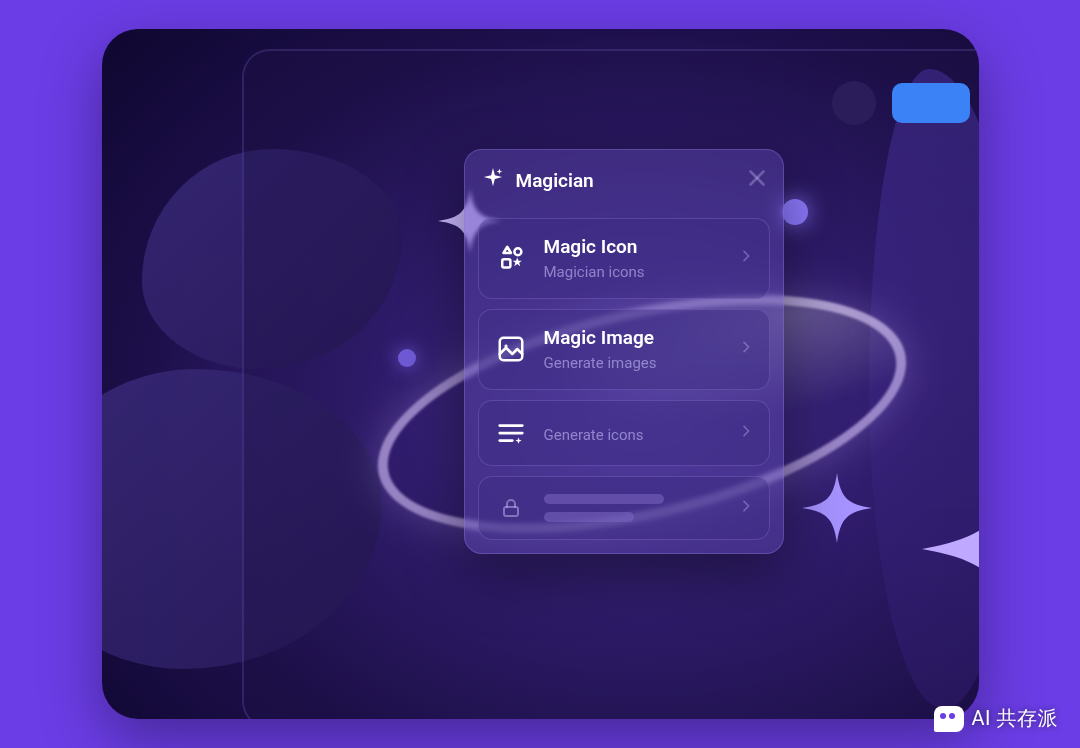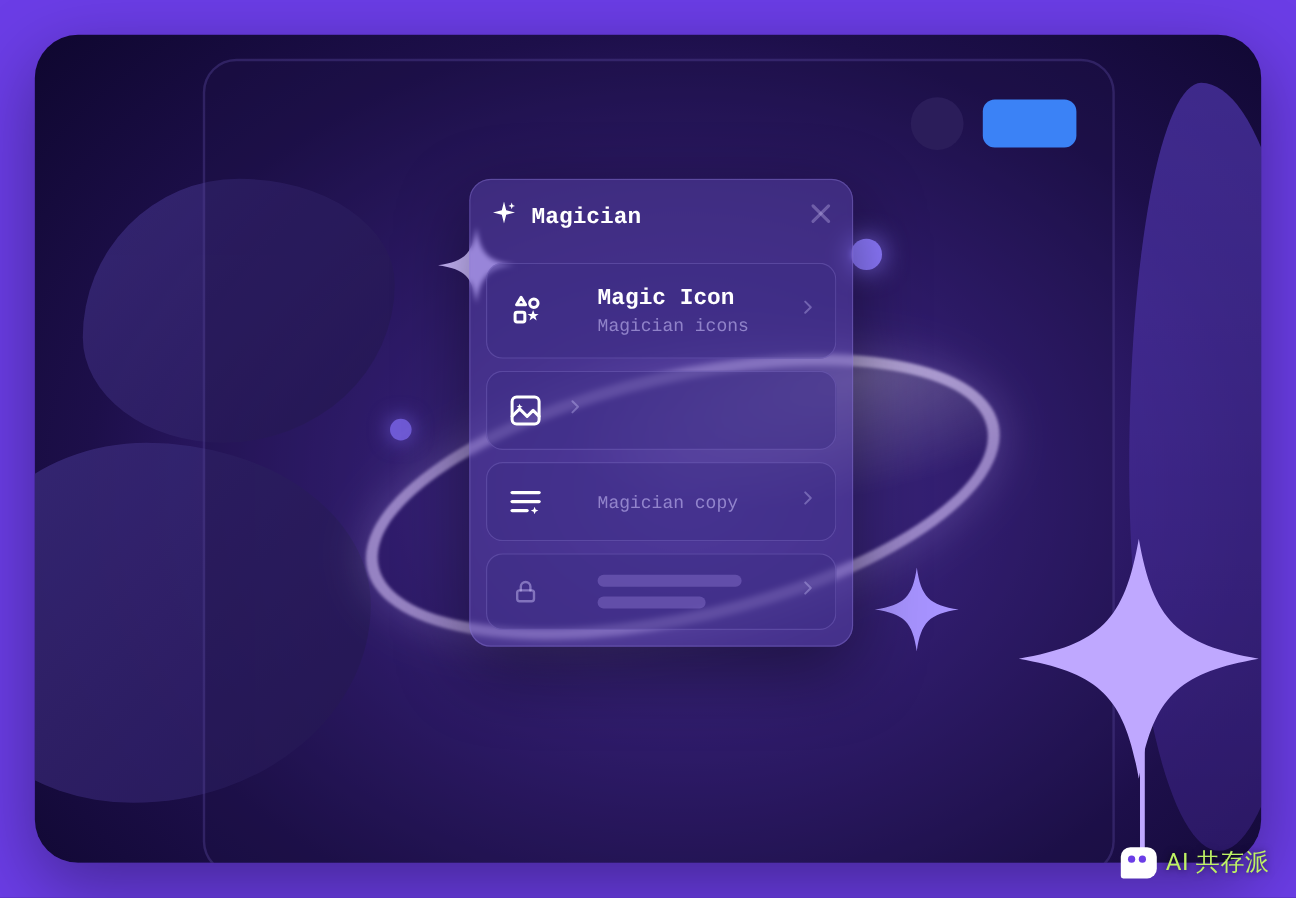--- a/index.html
+++ b/index.html
@@ -3,27 +3,26 @@
 <meta charset="utf-8">
 <style>
   * { box-sizing: border-box; margin: 0; padding: 0; }
   html, body { width: 1080px; height: 748px; overflow: hidden; font-family: -apple-system, BlinkMacSystemFont, "Segoe UI", Roboto, Helvetica, Arial, sans-serif; }
   body {
     background: #6b3de6;
     display: flex; align-items: center; justify-content: center;
     position: relative;
   }
   .outer-card {
-    width: 1022px; height: 690px;
+    width: 877px; height: 690px;
     border-radius: 36px;
     background: radial-gradient(ellipse 900px 700px at 540px 380px, #5b3fb8 0%, #3a2280 28%, #1d0f4a 55%, #0f0730 80%);
     position: relative;
     overflow: hidden;
     box-shadow: 0 20px 60px rgba(0,0,0,0.35);
-    font-family: Liberation Mono, monospace;
   }
   
   .app-window {
     position: absolute;
     left: 140px; top: 20px;
     width: 760px; height: 680px;
     border-radius: 28px;
     border: 2px solid rgba(120,100,200,0.25);
     background: rgba(30,18,70,0.35);
   }
@@ -93,34 +92,34 @@
   .item {
     margin: 10px 14px 0 14px;
     border-radius: 14px;
     background: rgba(60,45,130,0.45);
     box-shadow: inset 0 0 0 1px rgba(140,120,210,0.35);
     padding: 18px 16px;
     display:flex; align-items:center; gap:16px;
     color:#fff; cursor:pointer;
     position:relative;
   }
-  .item .texts { flex:1;margin-left:27px; }
+  .item .texts { flex:1; }
   .item .title { font-size:19px; font-weight:600; line-height:1.2; }
   .item .sub { font-size:15px; color: rgba(210,200,255,0.55); margin-top:4px; }
   .item .chev { color: rgba(210,200,255,0.35); }
   .item .iconwrap { width:34px; display:flex; justify-content:center; color:#fff; }
   .item.locked .iconwrap { color: rgba(210,200,255,0.45); }
   .item.locked .bar { height:10px; border-radius:6px; background: rgba(120,100,190,0.6); }
   .item.locked .bar.b1 { width:120px; margin-bottom:8px; }
   .item.locked .bar.b2 { width:90px; }
   
   .watermark {
     position:absolute; right:22px; bottom:16px;
     display:flex; align-items:center; gap:8px;
-    color:#bef264; font-size:20px; letter-spacing:0.5px;
+    color:#ffffff; font-size:20px; letter-spacing:0.5px;
     text-shadow: 0 0 6px rgba(0,0,0,0.6);
   }
   .watermark .bubble{
     width:30px; height:26px; border-radius:8px 8px 8px 2px;
     background:#ffffff; position:relative;
   }
   .watermark .bubble::before{
     content:""; position:absolute; left:6px; top:7px; width:6px; height:6px; border-radius:50%; background:#6b3de6;
   }
   .watermark .bubble::after{
@@ -206,38 +205,42 @@
     </div>
 
     <div class="item">
       <span class="iconwrap">
         <svg width="30" height="30" viewBox="0 0 24 24" fill="none" stroke="currentColor" stroke-width="2" stroke-linejoin="round" stroke-linecap="round">
           <rect x="3" y="3" width="18" height="18" rx="3"></rect>
           <path d="M3 16 l5-5 5 5 4-4 4 4"></path>
           <path d="M8 7.5 l0.6 1.4 1.4 0.6 -1.4 0.6 -0.6 1.4 -0.6-1.4 -1.4-0.6 1.4-0.6z" fill="currentColor" stroke="none"></path>
         </svg>
       </span>
+      <div class="texts">
+        <div class="title">Magic Image</div>
+        <div class="sub">Generate images</div>
+      </div>
       <span class="chev">
         <svg width="16" height="16" viewBox="0 0 24 24" fill="none" stroke="currentColor" stroke-width="2.5" stroke-linecap="round" stroke-linejoin="round">
             <polyline points="9 5 16 12 9 19"></polyline>
           </svg>
       </span>
     </div>
 
     <div class="item">
       <span class="iconwrap">
         <svg width="30" height="30" viewBox="0 0 24 24" fill="none" stroke="currentColor" stroke-width="2.2" stroke-linecap="round">
           <line x1="3" y1="6" x2="21" y2="6"></line>
           <line x1="3" y1="12" x2="21" y2="12"></line>
           <line x1="3" y1="18" x2="13" y2="18"></line>
           <path d="M18 15.5 l0.7 1.8 1.8 0.7 -1.8 0.7 -0.7 1.8 -0.7-1.8 -1.8-0.7 1.8-0.7z" fill="currentColor" stroke="none"></path>
         </svg>
       </span>
       <div class="texts">
-        <div class="sub">Magician copy</div>
+        <div class="sub">Generate icons</div>
       </div>
       <span class="chev">
         <svg width="16" height="16" viewBox="0 0 24 24" fill="none" stroke="currentColor" stroke-width="2.5" stroke-linecap="round" stroke-linejoin="round">
             <polyline points="9 5 16 12 9 19"></polyline>
           </svg>
       </span>
     </div>
 
     <div class="item locked">
       <span class="iconwrap">

